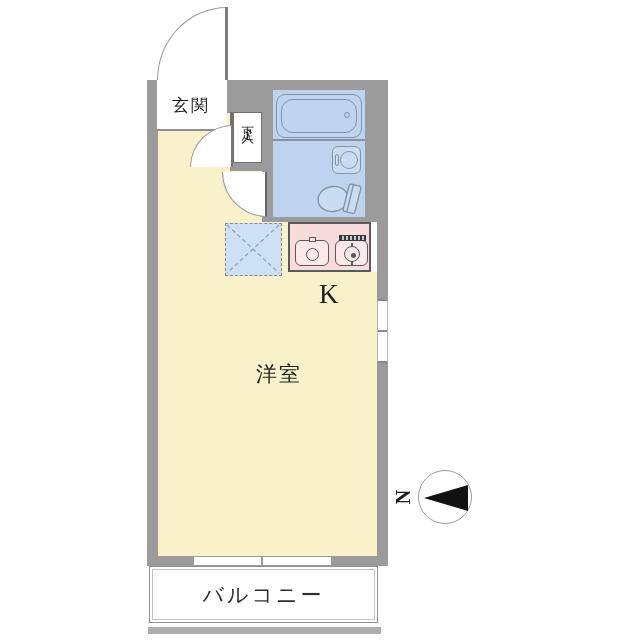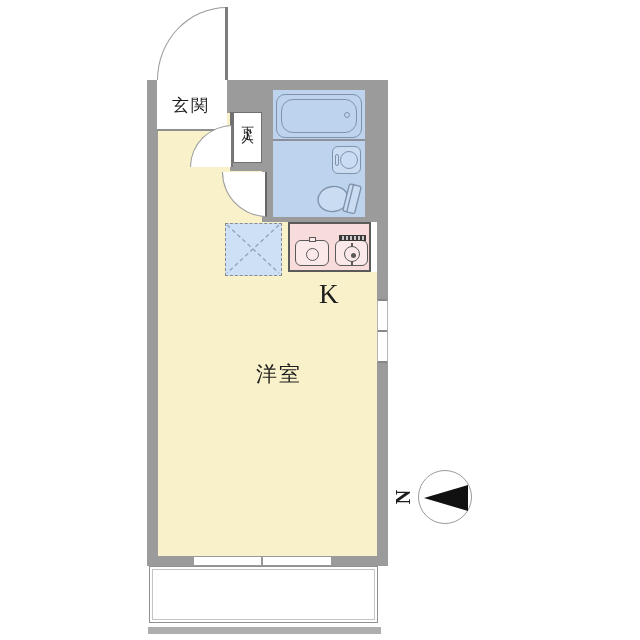--- a/index.html
+++ b/index.html
@@ -96,20 +96,21 @@
 
   <div class="abs" style="left:377px;top:299px;width:11px;height:64px;background:#ffffff;border-top:2px solid #888;border-bottom:2px solid #888;border-left:1px solid #b5b5b5;border-right:1px solid #b5b5b5;">
     <div class="abs" style="left:0;top:29px;width:100%;height:2px;background:#888;"></div>
   </div>
   <div class="abs" style="left:193px;top:556px;width:139px;height:10px;background:#ffffff;border:1px solid #999;">
     <div class="abs" style="left:67px;top:0;width:2px;height:100%;background:#999;"></div>
   </div>
 
   <div class="abs" style="left:149px;top:566px;width:229px;height:57px;background:#ffffff;border:1px solid #909090;">
     <div class="abs" style="left:2px;top:2px;right:2px;bottom:2px;border:1px solid #c4c4c4;"></div>
+    <div class="label" style="position:absolute;left:50%;top:50%;transform:translate(-50%,-50%);font-size:21px;letter-spacing:3px;color:#2e2e2e;">バルコニー</div>
   </div>
   <div class="abs" style="left:148px;top:627px;width:233px;height:7px;background:#aeaeae;"></div>
 
   <div class="abs label" style="left:172px;top:97px;font-size:17px;letter-spacing:2px;">玄関</div>
   <div class="abs label" style="left:319px;top:281px;font-size:27px;">K</div>
   <div class="abs label" style="left:256px;top:364px;font-size:21px;letter-spacing:2px;">洋室</div>
 
   <div class="abs" style="left:418px;top:470px;width:54px;height:54px;border:1.4px solid #9a9a9a;border-radius:50%;background:#ffffff;">
     <div class="abs" style="left:5px;top:14px;width:0;height:0;border-right:44px solid #111;border-top:13px solid transparent;border-bottom:13px solid transparent;"></div>
   </div>

